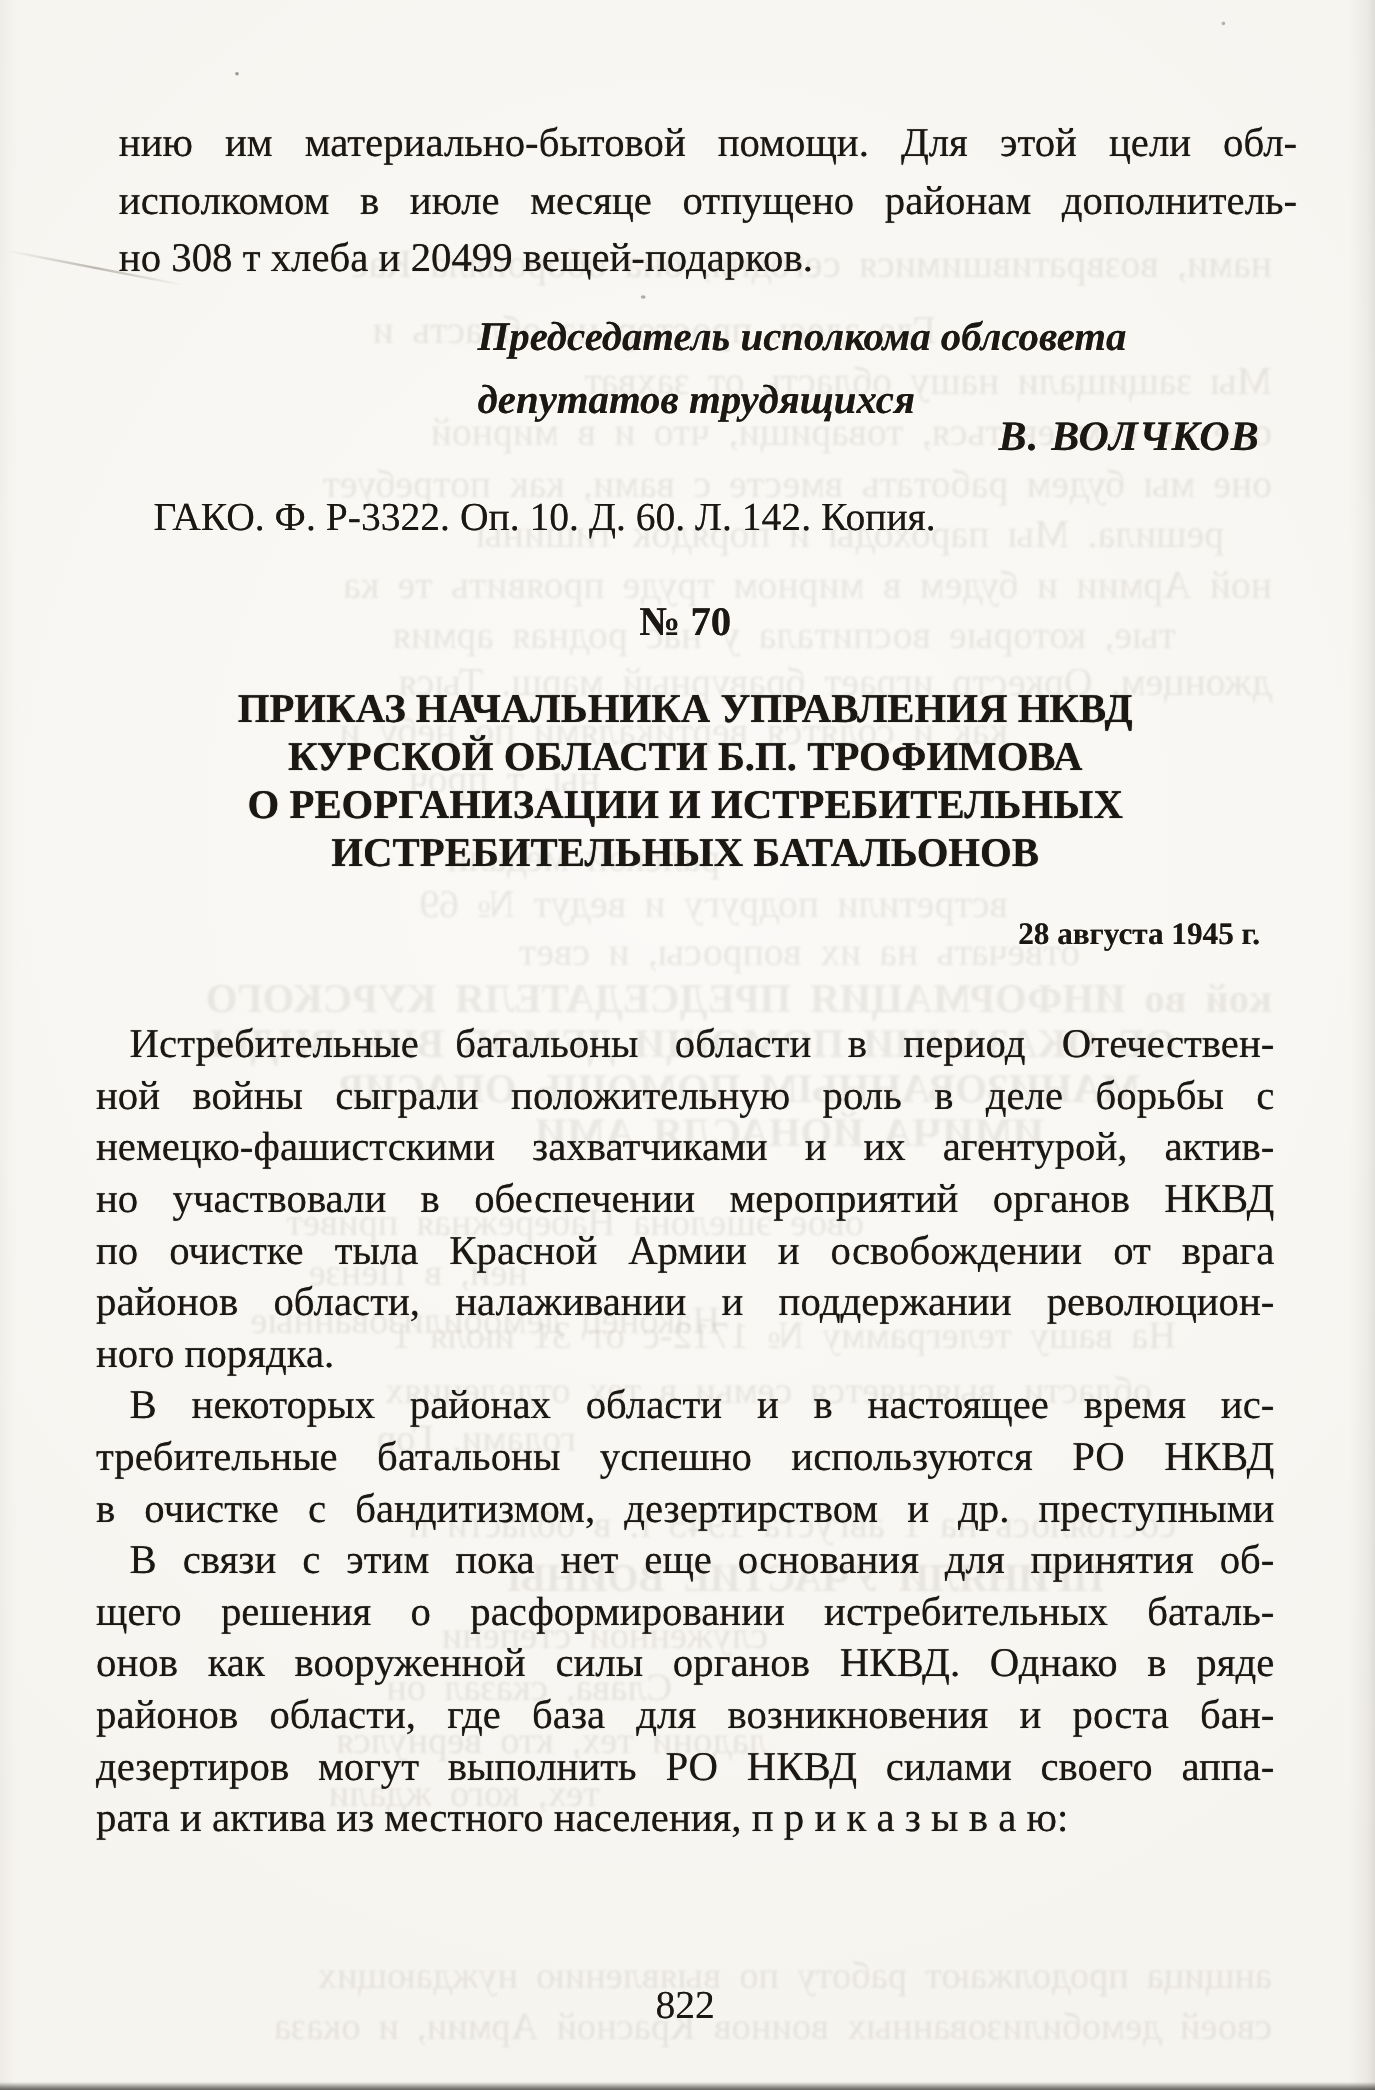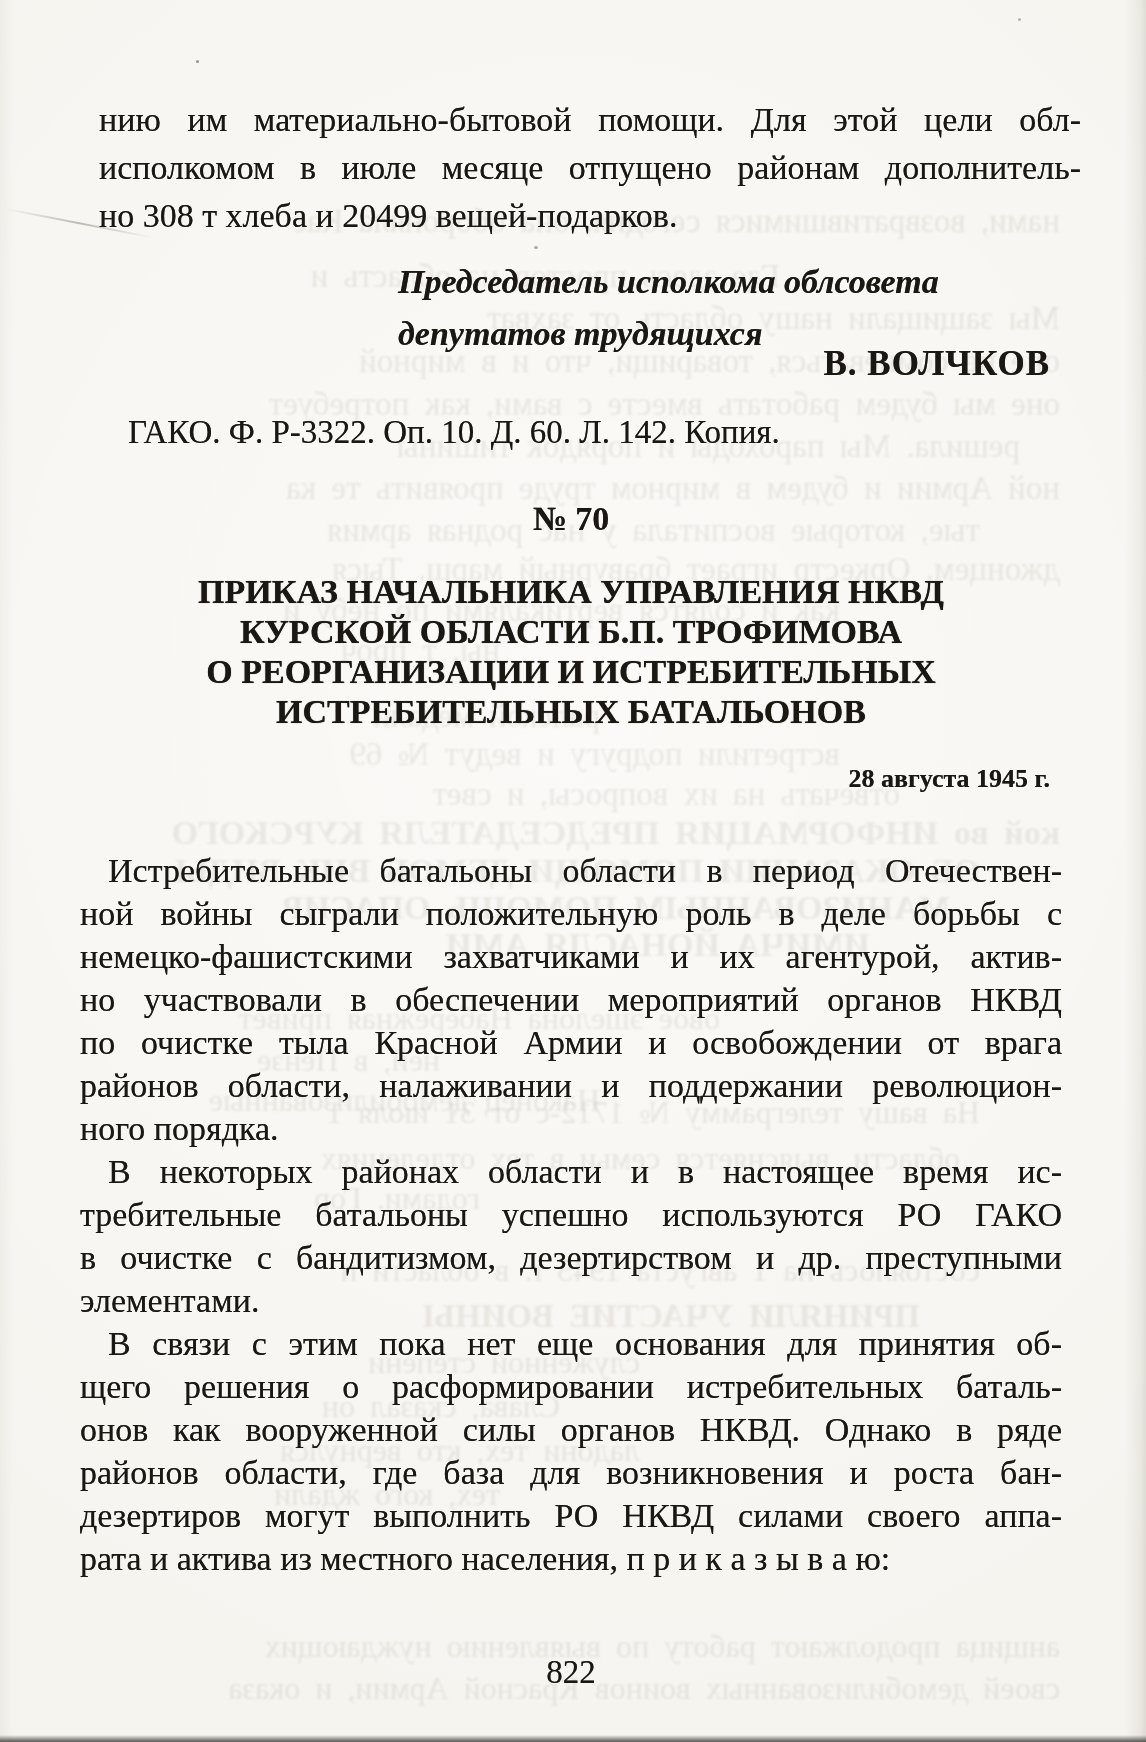--- a/index.html
+++ b/index.html
@@ -23,21 +23,21 @@
   .j{text-align:justify;text-align-last:justify;white-space:normal;}
   .bodyline{font-size:34px;line-height:43px;text-shadow:0 0 .6px rgba(25,22,16,.75);white-space:normal;}
   .ind{text-indent:28px;}
   .sig{
     position:absolute;left:398px;top:256px;width:664px;
     font-size:34px;line-height:52px;font-weight:bold;font-style:italic;
     text-shadow:0 0 .5px rgba(25,22,16,.7);
   }
   .signame{
     position:absolute;left:398px;top:344px;width:652px;text-align:right;
-    font-size:35px;font-weight:bold;letter-spacing:1px;
+    font-size:35px;font-weight:bold;font-style:italic;letter-spacing:1px;
     text-shadow:0 0 .5px rgba(25,22,16,.7);
   }
   .archive{position:absolute;left:112px;top:414px;font-size:33px;text-shadow:0 0 .5px rgba(25,22,16,.7);margin-left:16px;}
   .docnum{position:absolute;left:80px;top:500px;width:982px;text-align:center;
     font-size:34px;font-weight:bold;text-shadow:0 0 .5px rgba(25,22,16,.7);}
   .doctitle{position:absolute;left:80px;top:572px;width:982px;text-align:center;
     font-size:34px;font-weight:bold;line-height:40px;
     text-shadow:0 0 .7px rgba(20,17,12,.85);}
   .docdate{position:absolute;left:80px;top:764px;width:970px;text-align:right;
     font-size:26px;font-weight:bold;text-shadow:0 0 .5px rgba(25,22,16,.7);}
@@ -141,23 +141,22 @@
     <div class="bodyline j ind">Истребительные батальоны области в период Отечествен-</div>
     <div class="bodyline j">ной войны сыграли положительную роль в деле борьбы с</div>
     <div class="bodyline j">немецко-фашистскими захватчиками и их агентурой, актив-</div>
     <div class="bodyline j">но участвовали в обеспечении мероприятий органов НКВД</div>
     <div class="bodyline j">по очистке тыла Красной Армии и освобождении от врага</div>
     <div class="bodyline j">районов области, налаживании и поддержании революцион-</div>
     <div class="bodyline">ного порядка.</div>
   </div>
   <div>
     <div class="bodyline j ind">В некоторых районах области и в настоящее время ис-</div>
-    <div class="bodyline j">требительные батальоны успешно используются РО ГАКО</div>
+    <div class="bodyline j">требительные батальоны успешно используются РО НКВД</div>
     <div class="bodyline j">в очистке с бандитизмом, дезертирством и др. преступными</div>
-    <div class="bodyline">элементами.</div>
   </div>
   <div>
     <div class="bodyline j ind">В связи с этим пока нет еще основания для принятия об-</div>
     <div class="bodyline j">щего решения о расформировании истребительных баталь-</div>
     <div class="bodyline j">онов как вооруженной силы органов НКВД. Однако в ряде</div>
     <div class="bodyline j">районов области, где база для возникновения и роста бан-</div>
     <div class="bodyline j">дезертиров могут выполнить РО НКВД силами своего аппа-</div>
     <div class="bodyline">рата и актива из местного населения, п р и к а з ы в а ю:</div>
   </div>
 </div>

